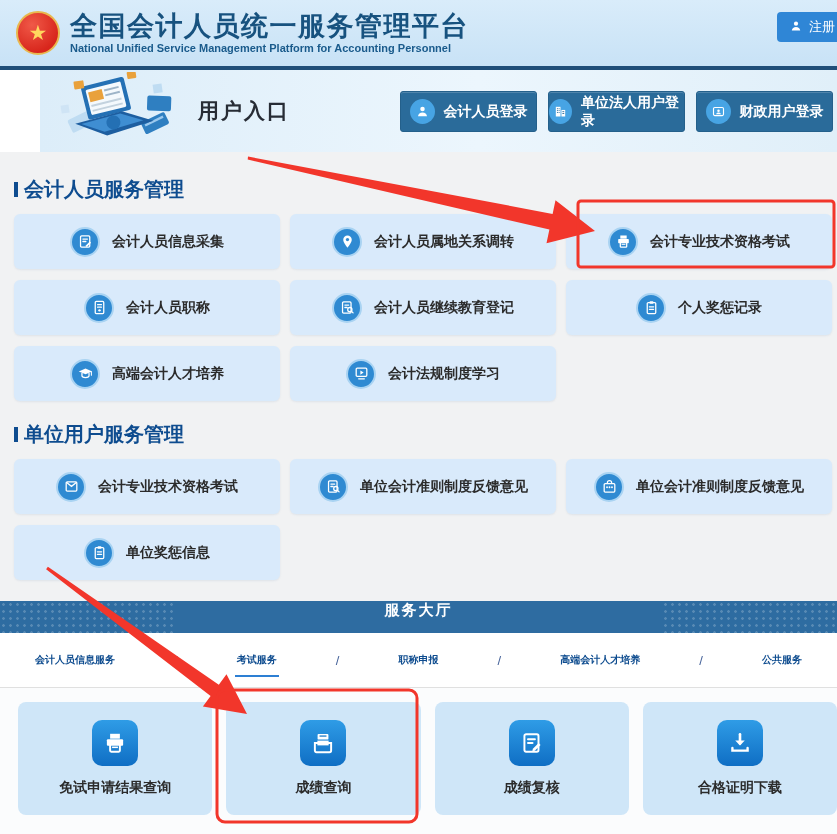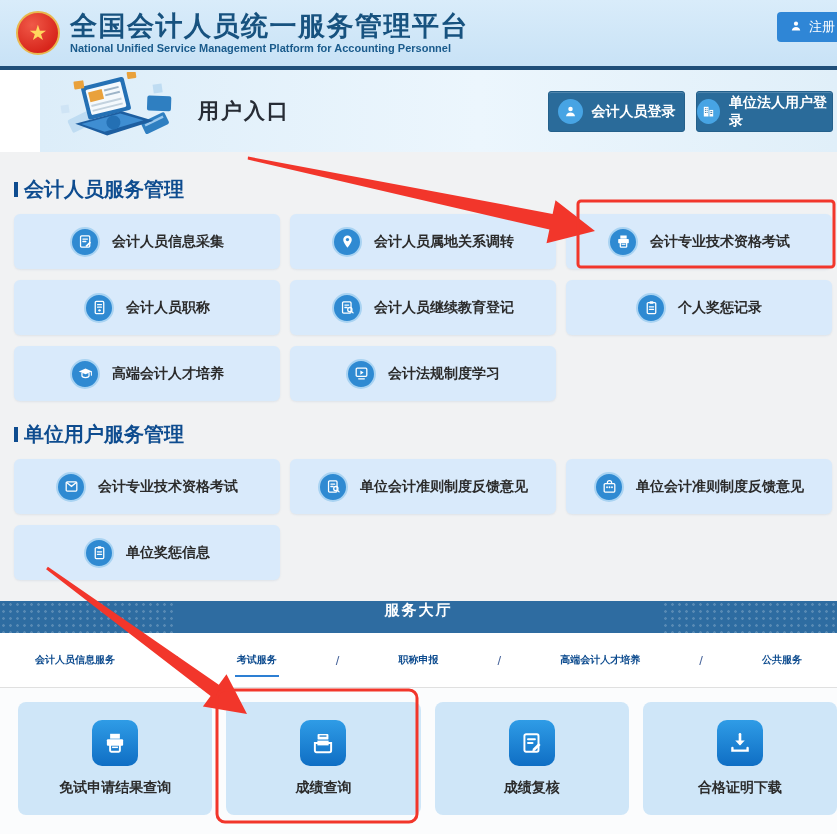--- a/index.html
+++ b/index.html
@@ -143,20 +143,30 @@
               <rect x="6.3" y="9.8" width="1.5" height="1.5" fill="#2a6b9a"></rect>
               <rect x="9" y="9.8" width="1.5" height="1.5" fill="#2a6b9a"></rect>
               <rect x="6.3" y="12.8" width="1.5" height="1.5" fill="#2a6b9a"></rect>
               <rect x="9" y="12.8" width="1.5" height="1.5" fill="#2a6b9a"></rect>
               <rect x="15" y="11.6" width="3" height="1.4" fill="#2a6b9a"></rect>
               <rect x="15" y="14.4" width="3" height="1.4" fill="#2a6b9a"></rect>
             </svg>
           </span>
           <span>单位法人用户登录</span>
         </div>
+        <div class="login-btn">
+          <span class="login-icon">
+            <svg width="15" height="15" viewBox="0 0 24 24">
+              <rect x="4" y="5.5" width="16" height="13" rx="2" fill="none" stroke="#fff" stroke-width="1.8"></rect>
+              <circle cx="12" cy="10.6" r="2" fill="#fff"></circle>
+              <path d="M8 16.2c.7-1.8 2.2-2.7 4-2.7s3.3.9 4 2.7z" fill="#fff"></path>
+            </svg>
+          </span>
+          <span>财政用户登录</span>
+        </div>
       </div>
   </div>
 
   <div class="main" id="sections">
       <div class="sec-title st-1">
         <span class="bar"></span>
         <span>会计人员服务管理</span>
       </div>
       <div class="cards-row">
         <div class="scard">

